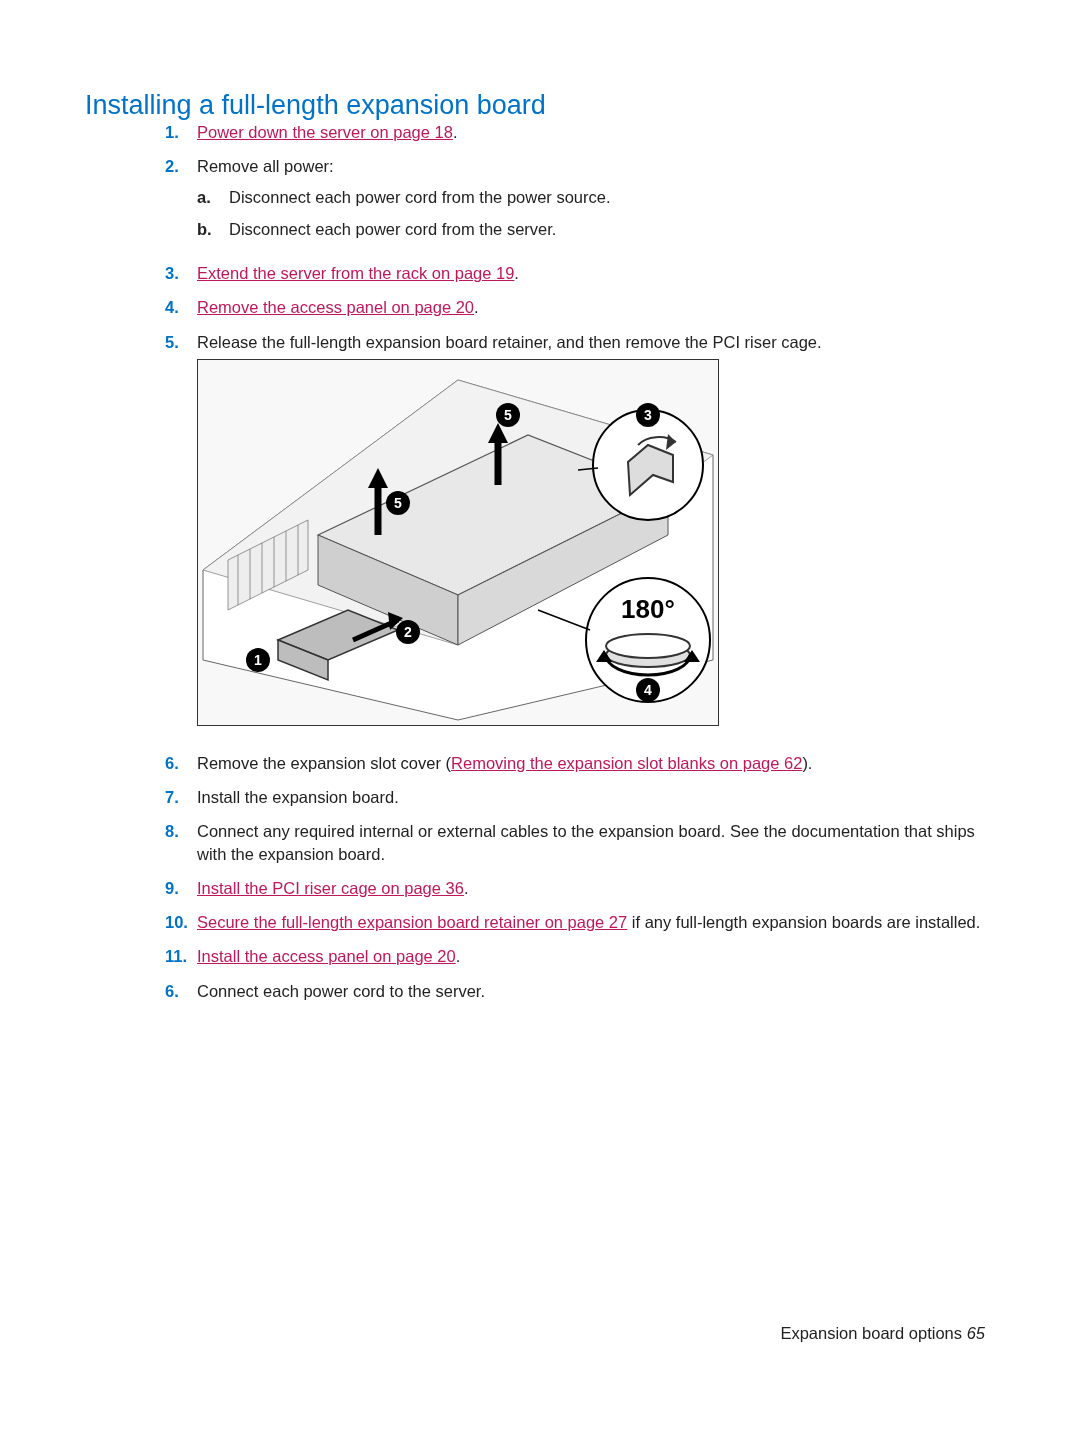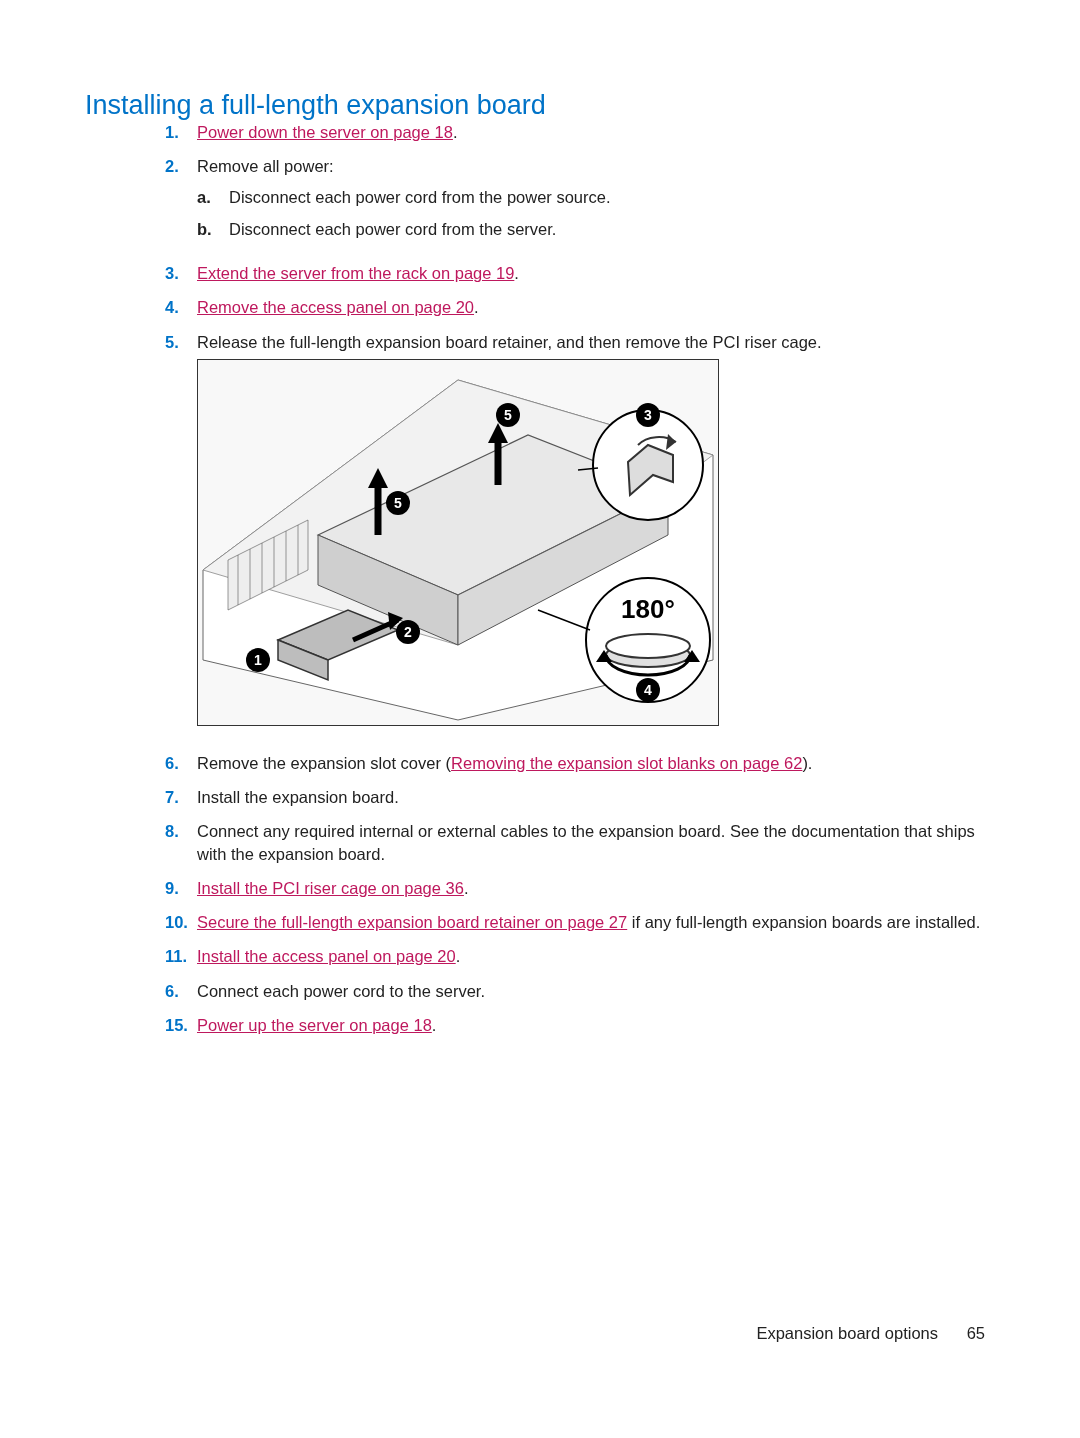--- a/index.html
+++ b/index.html
@@ -71,21 +71,21 @@
     overflow: hidden;
   }
   .figure-box svg { display: block; }
   .footer {
     position: absolute;
     bottom: 95px;
     right: 95px;
     font-size: 16.5px;
     color: #222;
   }
-  .footer .pn { margin-left: 24px; }
+  .footer .pn { margin-left: 0; font-style: italic; }
   .txt { flex: 1; }
 </style>
 </head>
 <body>
 
 <div class="page">
   <h1 class="title">Installing a full-length expansion board</h1>
 
   <ol class="steps">
 
@@ -231,24 +231,20 @@
       <span class="txt"><a class="xref" href="#">Install the access panel on page 20</a><span>.</span></span>
     </li>
 
 
     <li>
       <span class="num">6.</span>
       <span class="txt">Connect each power cord to the server.</span>
     </li>
 
 
-    <li>
-      <span class="num">15.</span>
-      <span class="txt"><a class="xref" href="#">Power up the server on page 18</a><span>.</span></span>
-    </li>
 
   </ol>
 </div>
 
 <div class="footer">
   <span>Expansion board options</span>
   <span class="pn">65</span>
 </div>
 
 </body></html>

